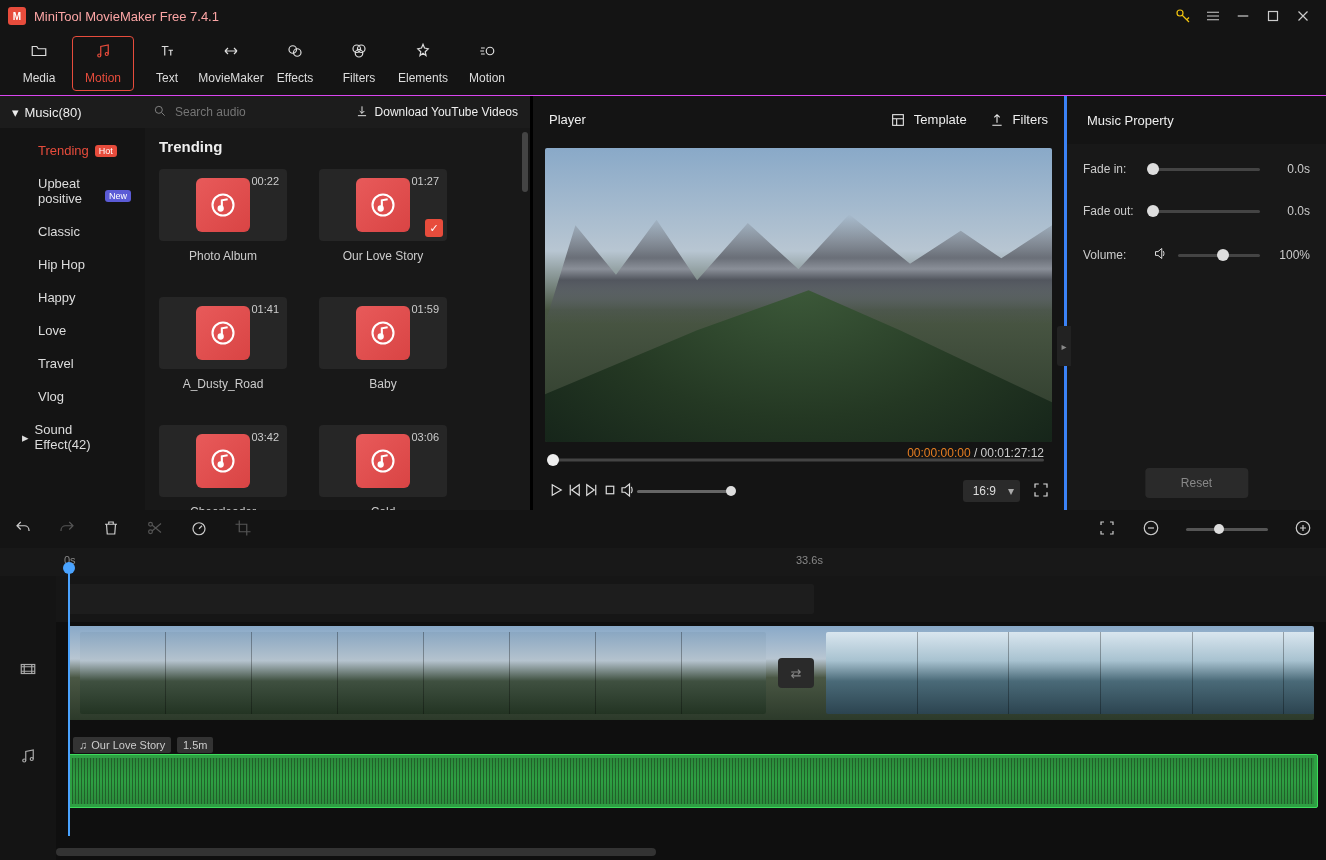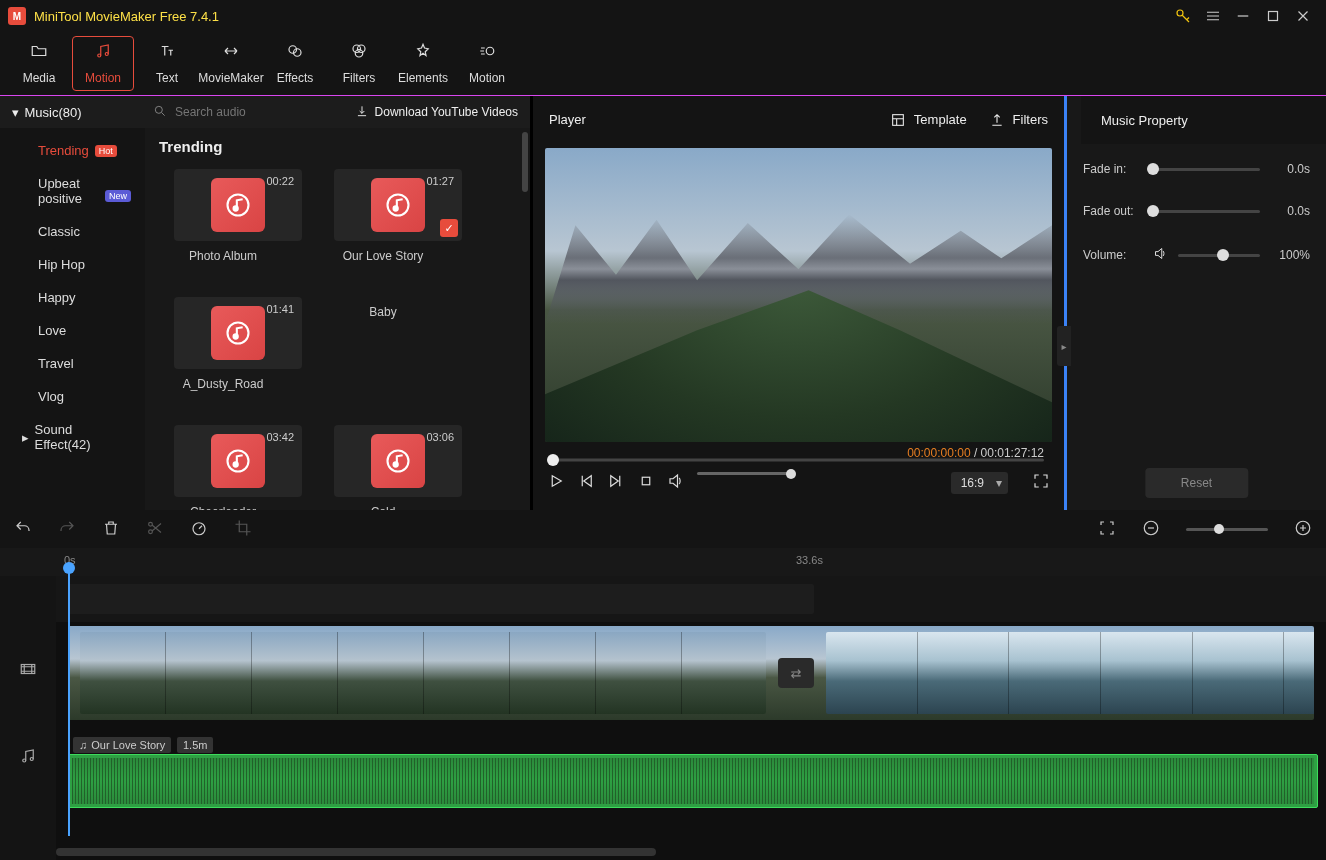--- a/index.html
+++ b/index.html
@@ -1,21 +1,21 @@
 <!DOCTYPE html>
 <html><head>
 <meta charset="utf-8">
 <style>
 * { margin: 0; padding: 0; box-sizing: border-box; font-family: -apple-system, "Segoe UI", Arial, sans-serif; user-select: none; }
 body { width: 1326px; height: 860px; background: #0a0a0a; color: #ccc; font-size: 13px; overflow: hidden; }
 
 
 .titlebar { height: 32px; background: #141414; display: flex; align-items: center; padding: 0 8px; }
 .titlebar .logo { width: 18px; height: 18px; background: #e74c3c; border-radius: 3px; display: flex; align-items: center; justify-content: center; color: #fff; font-size: 10px; font-weight: bold; margin-right: 8px; }
-.titlebar .title { color: #fde047; font-size: 13px; }
+.titlebar .title { color: #fca5a5; font-size: 13px; }
 .titlebar .spacer { flex: 1; }
 .titlebar .win-btn { width: 30px; height: 30px; display: flex; align-items: center; justify-content: center; color: #ccc; }
 .titlebar .key { color: #f1c40f; }
 
 
 .ribbon { height: 64px; display: flex; background: #141414; border-bottom: 1px solid #d946ef; }
 .ribbon-left { display: flex; padding: 4px 8px; gap: 2px; }
 .ribbon-btn { width: 62px; display: flex; flex-direction: column; align-items: center; justify-content: center; gap: 6px; color: #ddd; font-size: 12px; border-radius: 4px; }
 .ribbon-btn.active { border: 1.5px solid #e74c3c; color: #e74c3c; }
 .ribbon-btn .ic { font-size: 18px; }
@@ -34,21 +34,21 @@
 .cat-item { padding: 9px 14px 9px 38px; font-size: 13px; color: #ddd; display: flex; align-items: center; gap: 6px; }
 .cat-item.active { color: #e74c3c; }
 .badge { font-size: 9px; padding: 1px 4px; border-radius: 3px; background: #e74c3c; color: #fff; }
 .badge.blue { background: #5b5bd6; margin-top: 10px; }
 .cat-item.se { padding-left: 22px; display:flex; align-items:center; gap:6px; }
 
 .grid-wrap { flex: 1; overflow-y: auto; padding: 10px 14px; position: relative; }
 .grid-title { color: #eee; font-weight: 600; font-size: 15px; margin-bottom: 14px; }
 .grid { display: flex; flex-wrap: wrap; gap: 34px 32px; }
 .card { width: 128px; }
-.thumb { width: 128px; height: 72px; background: #262626; border-radius: 4px; position: relative; display: flex; align-items: center; justify-content: center; margin-left: 15px; }
+.thumb { width: 128px; height: 72px; background: #262626; border-radius: 4px; position: relative; display: flex; align-items: center; justify-content: center; }
 .thumb .sq { width: 54px; height: 54px; background: linear-gradient(135deg,#e85a5a,#d94444); border-radius: 6px; display:flex; align-items:center; justify-content:center; }
 .thumb .dur { position: absolute; top: 6px; right: 8px; font-size: 11px; color: #ccc; }
 .thumb .chk { position: absolute; bottom: 4px; right: 4px; width: 18px; height: 18px; background: #e74c3c; border-radius: 3px; display:flex; align-items:center; justify-content:center; color:#fff; font-size:11px; }
 .card .name { text-align: center; margin-top: 8px; font-size: 12px; color: #ccc; }
 .scroll-ind { position:absolute; right:2px; top:4px; width:6px; height:60px; background:#444; border-radius:3px; }
 
 
 .player { flex: 1; display: flex; flex-direction: column; border-right: 3px solid #3b82f6; background:#141414; }
 .player-head { height: 48px; display: flex; align-items: center; padding: 0 16px; color:#eee; font-size:13px; }
 .player-head .spacer { flex:1; }
@@ -56,31 +56,31 @@
 .video { margin: 4px 12px 0 12px; height: 296px; background: linear-gradient(180deg,#89a9c8 0%, #b8c6d2 35%, #4a5744 55%, #2c3a2a 100%); border-radius: 2px; position:relative; overflow:hidden; }
 .mtn { position:absolute; bottom:118px; left:0; right:0; height:110px; background:linear-gradient(180deg, rgba(120,120,130,0) 0%, #6a6f78 40%, #8a8f98 50%, #52565e 60%, rgba(0,0,0,0) 100%); clip-path: polygon(0% 100%, 6% 10%, 14% 55%, 22% 5%, 30% 60%, 40% 8%, 50% 50%, 60% 0%, 72% 45%, 82% 15%, 90% 40%, 100% 10%, 100% 100%);}
 .hill { position:absolute; bottom:0; left:0; right:0; height:160px; background:radial-gradient(ellipse at 50% 0%, #3d5a3a 0%, #243823 60%, #16251a 100%); clip-path: polygon(0% 100%, 0% 70%, 30% 30%, 52% 5%, 70% 30%, 100% 75%, 100% 100%); }
 
 .scrub { height: 24px; margin: 6px 12px 0 12px; position:relative; }
 .scrub-track { position:absolute; top:50%; left:8px; right:8px; height:3px; background:#444; border-radius:2px; transform:translateY(-50%); }
 .scrub-knob { position:absolute; top:50%; left:8px; width:12px; height:12px; background:#eee; border-radius:50%; transform:translate(-50%,-50%); }
 .scrub-time { position:absolute; right:8px; top:-2px; font-size:12px; }
 .scrub-time .cur { color:#e67e22; }
 
-.controls { height: 38px; display:flex; align-items:flex-start; padding: 0 14px; gap: 12px; }
+.controls { height: 38px; display:flex; align-items:center; padding: 0 14px; gap: 0; }
 .controls .ic { color:#ddd; font-size:14px; width:18px; text-align:center; }
 .vol-track { width: 94px; height:3px; background:#666; border-radius:2px; position:relative; }
 .vol-track .knob { position:absolute; right:0; top:50%; width:10px; height:10px; background:#ddd; border-radius:50%; transform:translate(50%,-50%); }
 .controls .spacer { flex:1; }
 .ratio-sel { background:#2a2a2a; color:#ddd; padding:4px 24px 4px 10px; border-radius:3px; position:relative; font-size:12px; }
 .ratio-sel::after { content:"▾"; position:absolute; right:6px; top:4px; color:#aaa; }
 
 
 .prop { width: 259px; background:#181818; display:flex; flex-direction:column; position:relative; }
-.prop-head { height:48px; display:flex; align-items:center; padding:0 20px; color:#eee; font-size:13px; background:#141414;margin-left:14px; }
+.prop-head { height:48px; display:flex; align-items:center; padding:0 20px; color:#eee; font-size:13px; background:#141414; }
 .prop-body { padding: 18px 16px; display:flex; flex-direction:column; gap:28px; }
 .prop-row { display:flex; align-items:center; gap:10px; font-size:12px; color:#ccc; }
 .prop-row .lbl { width:60px; }
 .prop-row .slider { flex:1; height:3px; background:#444; border-radius:2px; position:relative; }
 .prop-row .slider .knob { position:absolute; left:0; top:50%; width:12px; height:12px; background:#ddd; border-radius:50%; transform:translate(-50%,-50%); }
 .prop-row .slider.vol .knob { left:55%; }
 .prop-row .val { width:40px; text-align:right; }
 .prop .collapse { position:absolute; left:-10px; top:230px; width:14px; height:40px; background:#222; border-radius:3px 0 0 3px; display:flex; align-items:center; justify-content:center; color:#888; font-size:10px; }
 .reset { position:absolute; bottom:12px; left:50%; transform:translateX(-50%); background:#2a2a2a; color:#888; padding:8px 36px; border-radius:4px; font-size:12px; }
 
@@ -318,20 +318,30 @@
                     <circle cx="12" cy="12" r="9"></circle>
                     <path d="M11 15V8l5-1"></path>
                     <circle cx="10" cy="15" r="1.8" fill="#fff"></circle>
                   </svg>
                 </div>
                 <span class="dur">01:41</span>
               </div>
               <div class="name">A_Dusty_Road</div>
             </div>
             <div class="card">
+              <div class="thumb">
+                <div class="sq">
+                  <svg viewBox="0 0 24 24" style="width:28px;height:28px;stroke:#fff;fill:none;stroke-width:1.8">
+                    <circle cx="12" cy="12" r="9"></circle>
+                    <path d="M11 15V8l5-1"></path>
+                    <circle cx="10" cy="15" r="1.8" fill="#fff"></circle>
+                  </svg>
+                </div>
+                <span class="dur">01:59</span>
+              </div>
               <div class="name">Baby</div>
             </div>
             <div class="card">
               <div class="thumb">
                 <div class="sq">
                   <svg viewBox="0 0 24 24" style="width:28px;height:28px;stroke:#fff;fill:none;stroke-width:1.8">
                     <circle cx="12" cy="12" r="9"></circle>
                     <path d="M11 15V8l5-1"></path>
                     <circle cx="10" cy="15" r="1.8" fill="#fff"></circle>
                   </svg>

